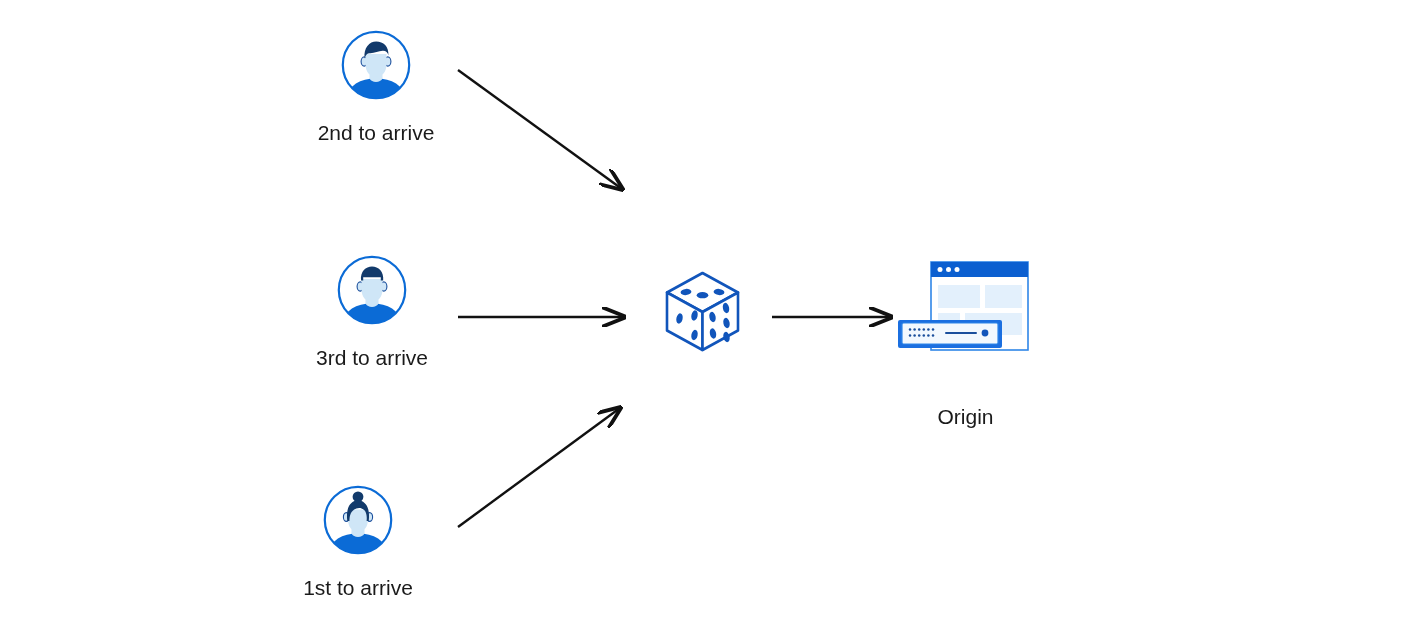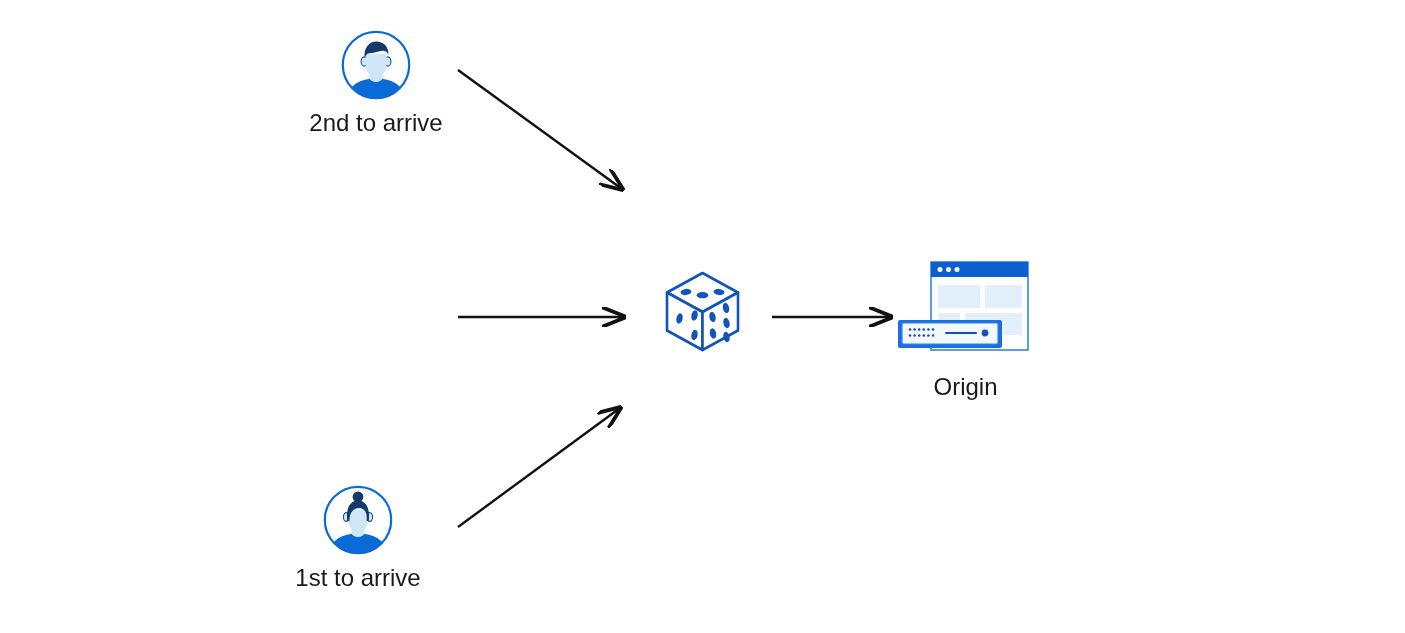--- a/index.html
+++ b/index.html
@@ -22,40 +22,40 @@
     width: 1405px;
     height: 633px;
   }
   .node {
     position: absolute;
     display: flex;
     flex-direction: column;
     align-items: center;
   }
   .node-label {
-    margin-top: 7px;
-    font-size: 24px;
+    margin-top: 18px;
+    font-size: 21px;
     color: #1a1a1a;
     font-family: "Liberation Sans", sans-serif;
     white-space: nowrap;
     line-height: 1.2;
   }
   .icon-box {
     display: block;
     line-height: 0;
   }
 
   
   #node-client-1 { left: 296px; top: 28px;  width: 160px; }
   #node-client-2 { left: 292px; top: 253px; width: 160px; }
   #node-client-3 { left: 278px; top: 483px; width: 160px; }
 
   
   #node-randomizer { left: 655px; top: 265px; width: 95px; }
-  #node-origin     { left: 893px; top: 258px; width: 145px; }
+  #node-origin     { left: 893px; top: 258px; width: 145px; gap: 20px; }
 
   .arrow-layer {
     position: absolute;
     left: 0; top: 0;
     width: 1405px;
     height: 633px;
     pointer-events: none;
   }
 </style>
 </head>
@@ -111,20 +111,44 @@
 
           <path d="M25.6 30.5 C24.4 19.5 30.5 13.5 37.2 13.5 C44.4 13.5 50 18.2 49.4 27.5
                    C48.9 24.2 46.6 22.6 43.6 22.8 C39.5 23.1 35.2 25.4 30.8 25.2
                    C28.4 25.1 26.6 26.7 25.6 30.5 Z" fill="#123a6b"></path>
         </g>
       </svg>
     </span>
     <div class="node-label">2nd to arrive</div>
   </div>
 
+  <div class="node" id="node-client-2">
+    <span class="icon-box">
+      <svg width="74" height="74" viewBox="0 0 74 74" xmlns="http://www.w3.org/2000/svg">
+        <defs>
+          <clipPath id="clip-av2">
+              <circle cx="37" cy="37" r="33.2"></circle>
+            </clipPath>
+        </defs>
+        <circle cx="37" cy="37" r="33.2" fill="#ffffff" stroke="#0b6bd6" stroke-width="2.2"></circle>
+        <g clip-path="url(#clip-av2)">
+          <path d="M6 74 C8 58 20 50.5 37 50.5 C54 50.5 66 58 68 74 Z" fill="#0b6bd6"></path>
+          <path d="M30.5 50.5 C32.5 55 41.5 55 43.5 50.5 L43.5 46 L30.5 46 Z" fill="#cfe6f7"></path>
+          <path d="M31.5 38 L31.5 49 C31.5 52 42.5 52 42.5 49 L42.5 38 Z" fill="#cfe6f7"></path>
+          <ellipse cx="25.2" cy="33.5" rx="3.1" ry="4.6" fill="#cfe6f7" stroke="#1b4f9c" stroke-width="1.1"></ellipse>
+          <ellipse cx="48.8" cy="33.5" rx="3.1" ry="4.6" fill="#cfe6f7" stroke="#1b4f9c" stroke-width="1.1"></ellipse>
+          <path d="M26.5 26 L47.5 26 L47.5 36 C47.5 44.5 43 48.5 37 48.5 C31 48.5 26.5 44.5 26.5 36 Z" fill="#cfe6f7"></path>
+
+          <path d="M26 27.5 C25.2 18.2 30.8 13.4 37 13.4 C43.4 13.4 49 18.2 48.2 27.5
+                   L45.8 27.5 L45.8 24.2 L28.2 24.2 L28.2 27.5 Z" fill="#123a6b"></path>
+        </g>
+      </svg>
+    </span>
+    <div class="node-label">3rd to arrive</div>
+  </div>
 
   <div class="node" id="node-client-3">
     <span class="icon-box">
       <svg width="74" height="74" viewBox="0 0 74 74" xmlns="http://www.w3.org/2000/svg">
         <defs>
           <clipPath id="clip-av3">
               <circle cx="37" cy="37" r="33.2"></circle>
             </clipPath>
         </defs>
         <circle cx="37" cy="37" r="33.2" fill="#ffffff" stroke="#0b6bd6" stroke-width="2.2"></circle>

